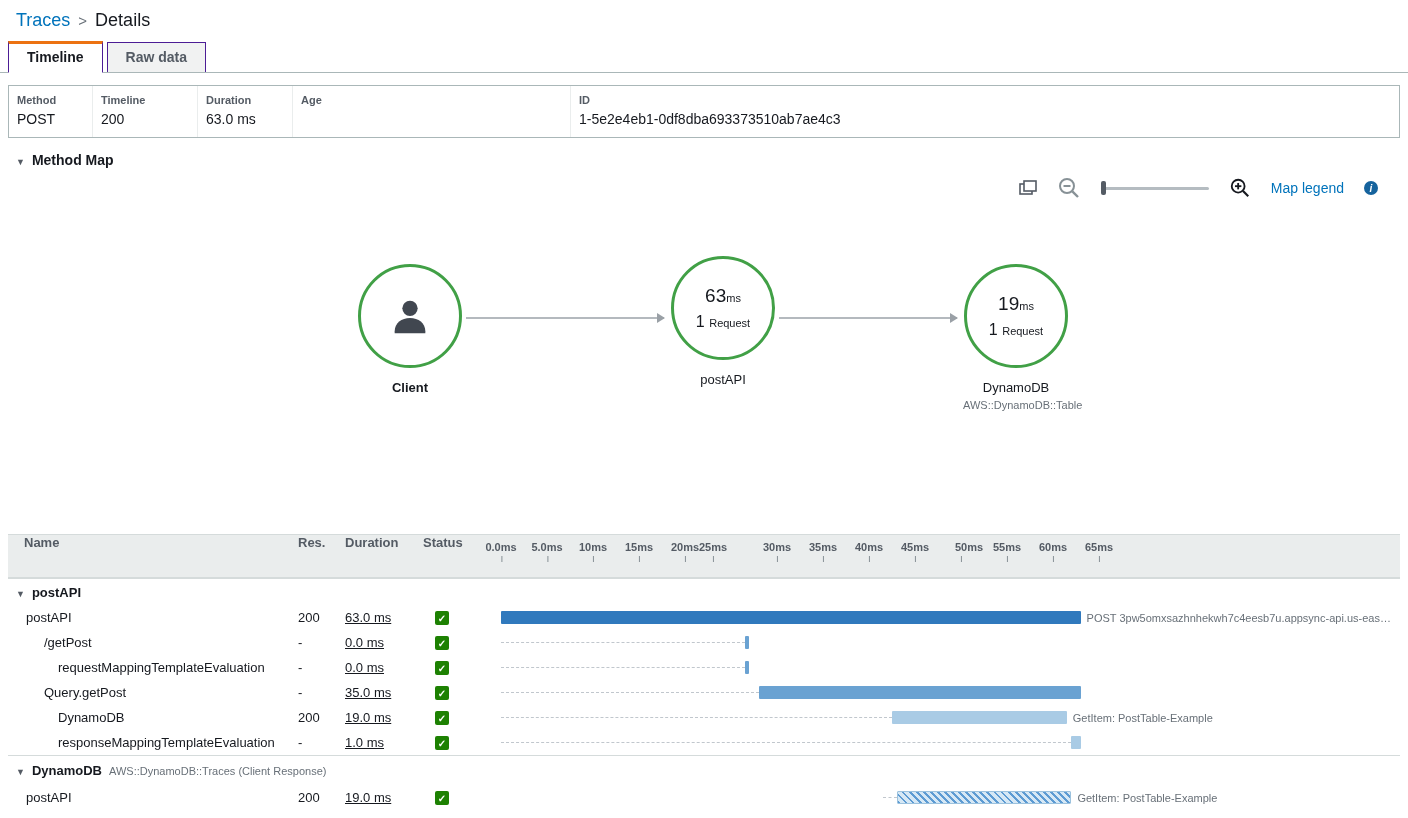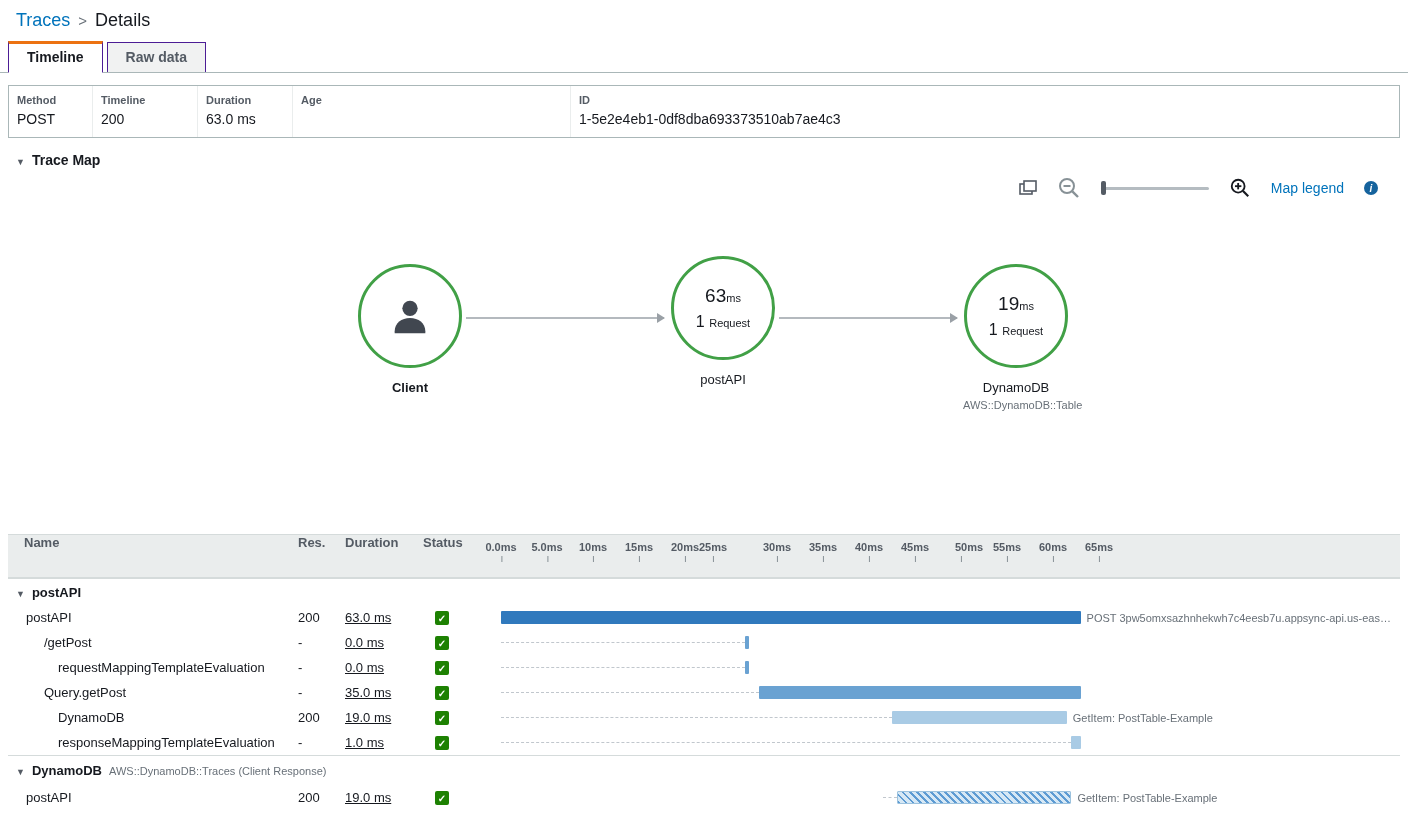--- a/index.html
+++ b/index.html
@@ -132,21 +132,21 @@
     <div class="hd">Age</div>
   </div>
   <div class="col">
     <div class="hd">ID</div>
     <div class="val">1-5e2e4eb1-0df8dba693373510ab7ae4c3</div>
   </div>
 </div>
 
 <div class="section-head">
   <span class="tri"></span>
-  <span>Trace Map</span>
+  <span>Method Map</span>
 </div>
 
 <div class="map-controls">
   <span class="ctl">
     <svg width="18" height="16" viewBox="0 0 18 16">
       <rect x="1" y="4" width="12" height="10" fill="none" stroke="#545b64" stroke-width="1.6"></rect>
       <rect x="5" y="1" width="12" height="10" fill="#fff" stroke="#545b64" stroke-width="1.6"></rect>
     </svg>
   </span>
   <span class="ctl">

